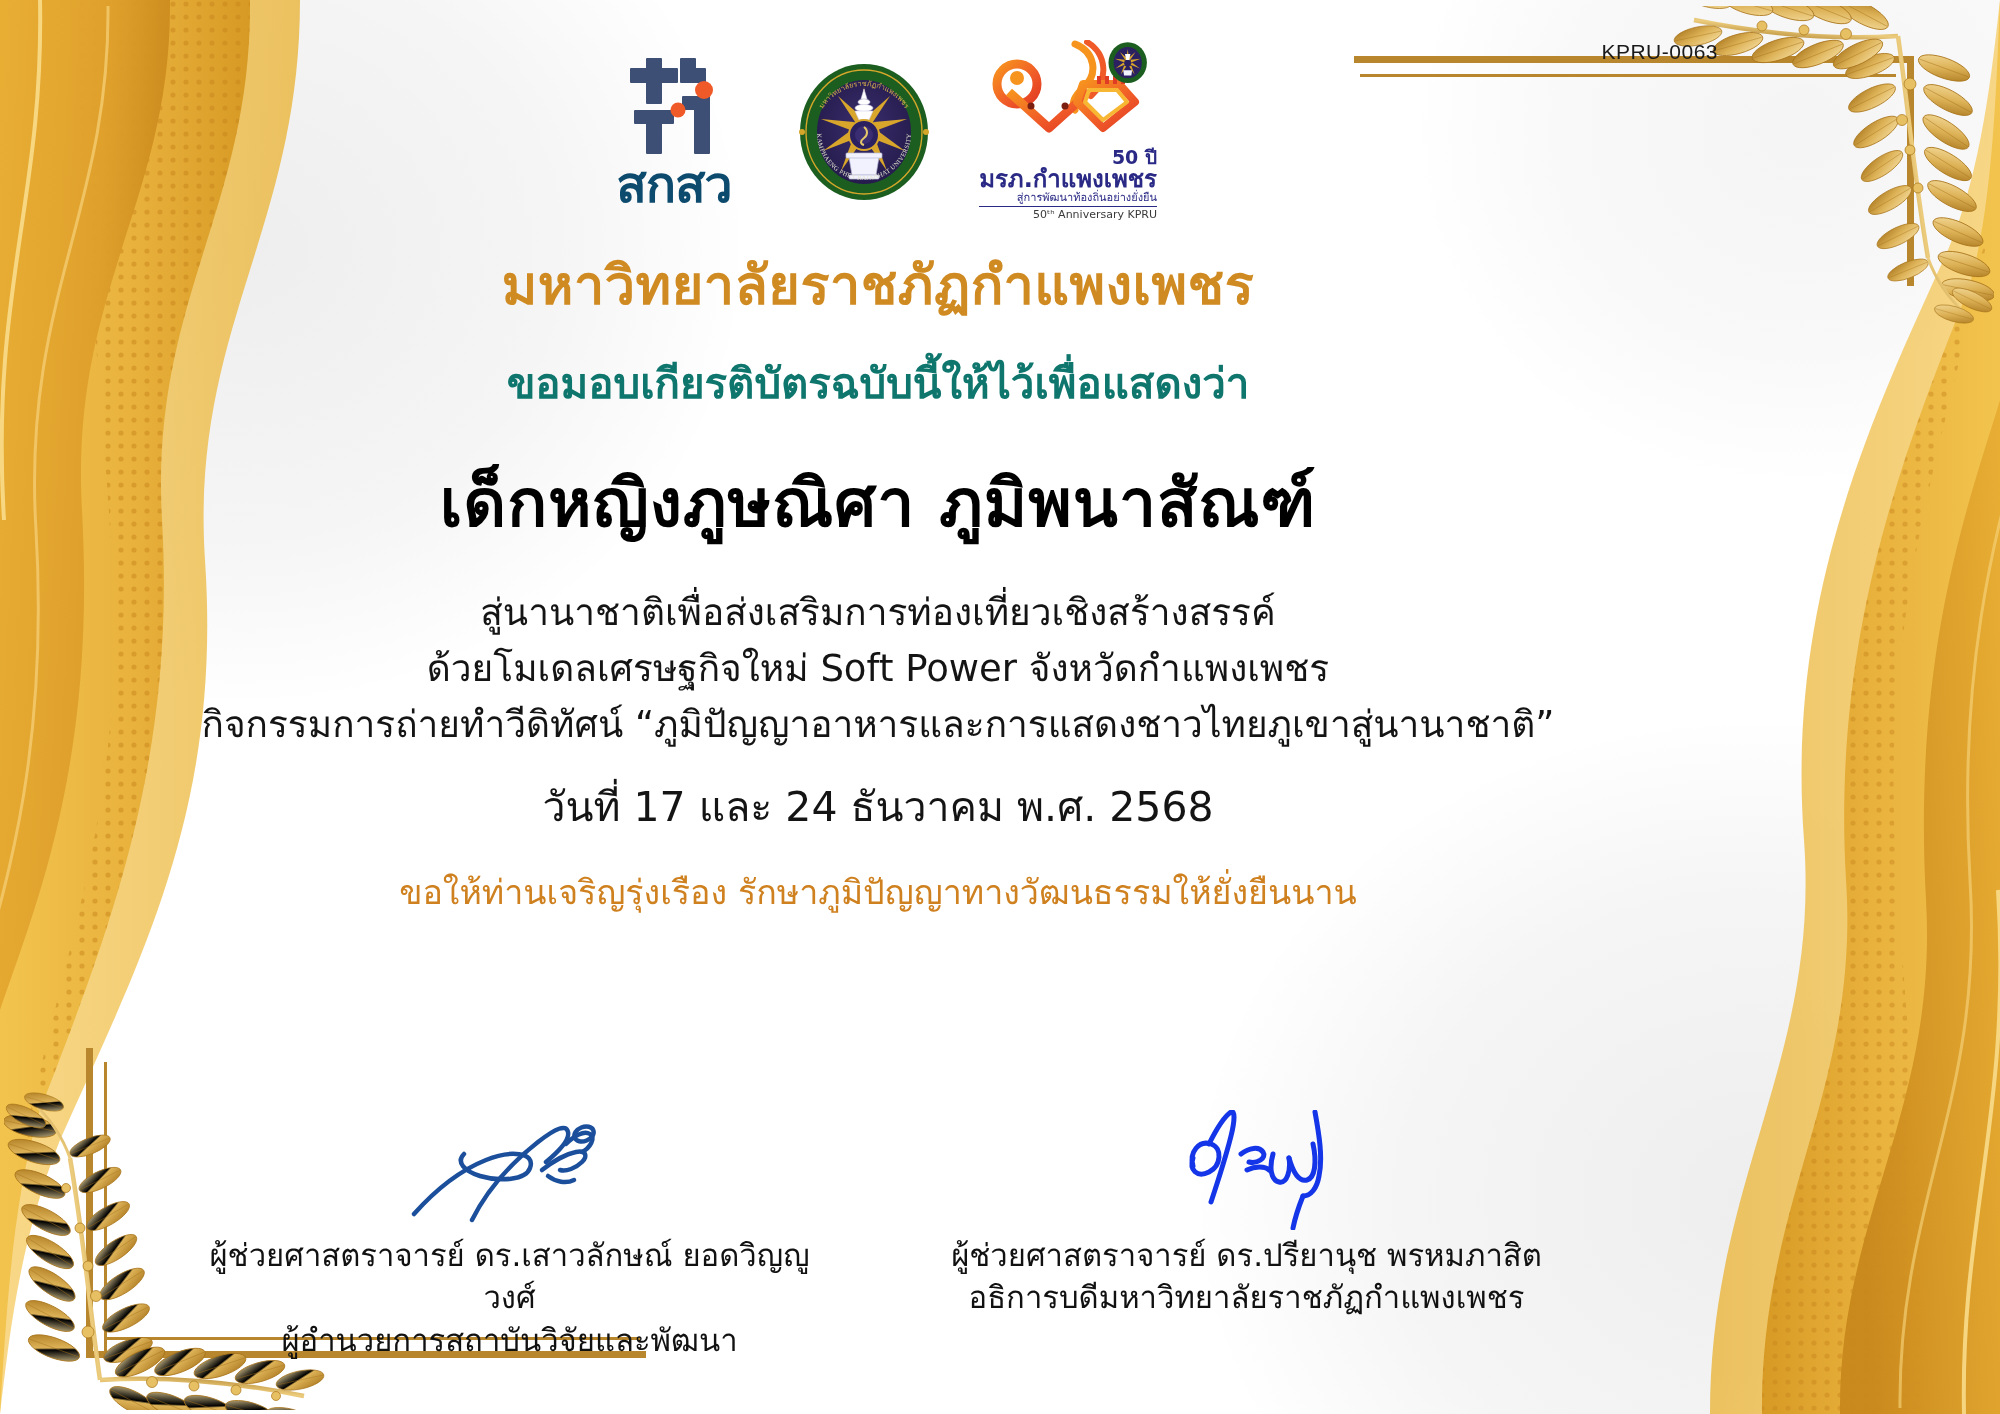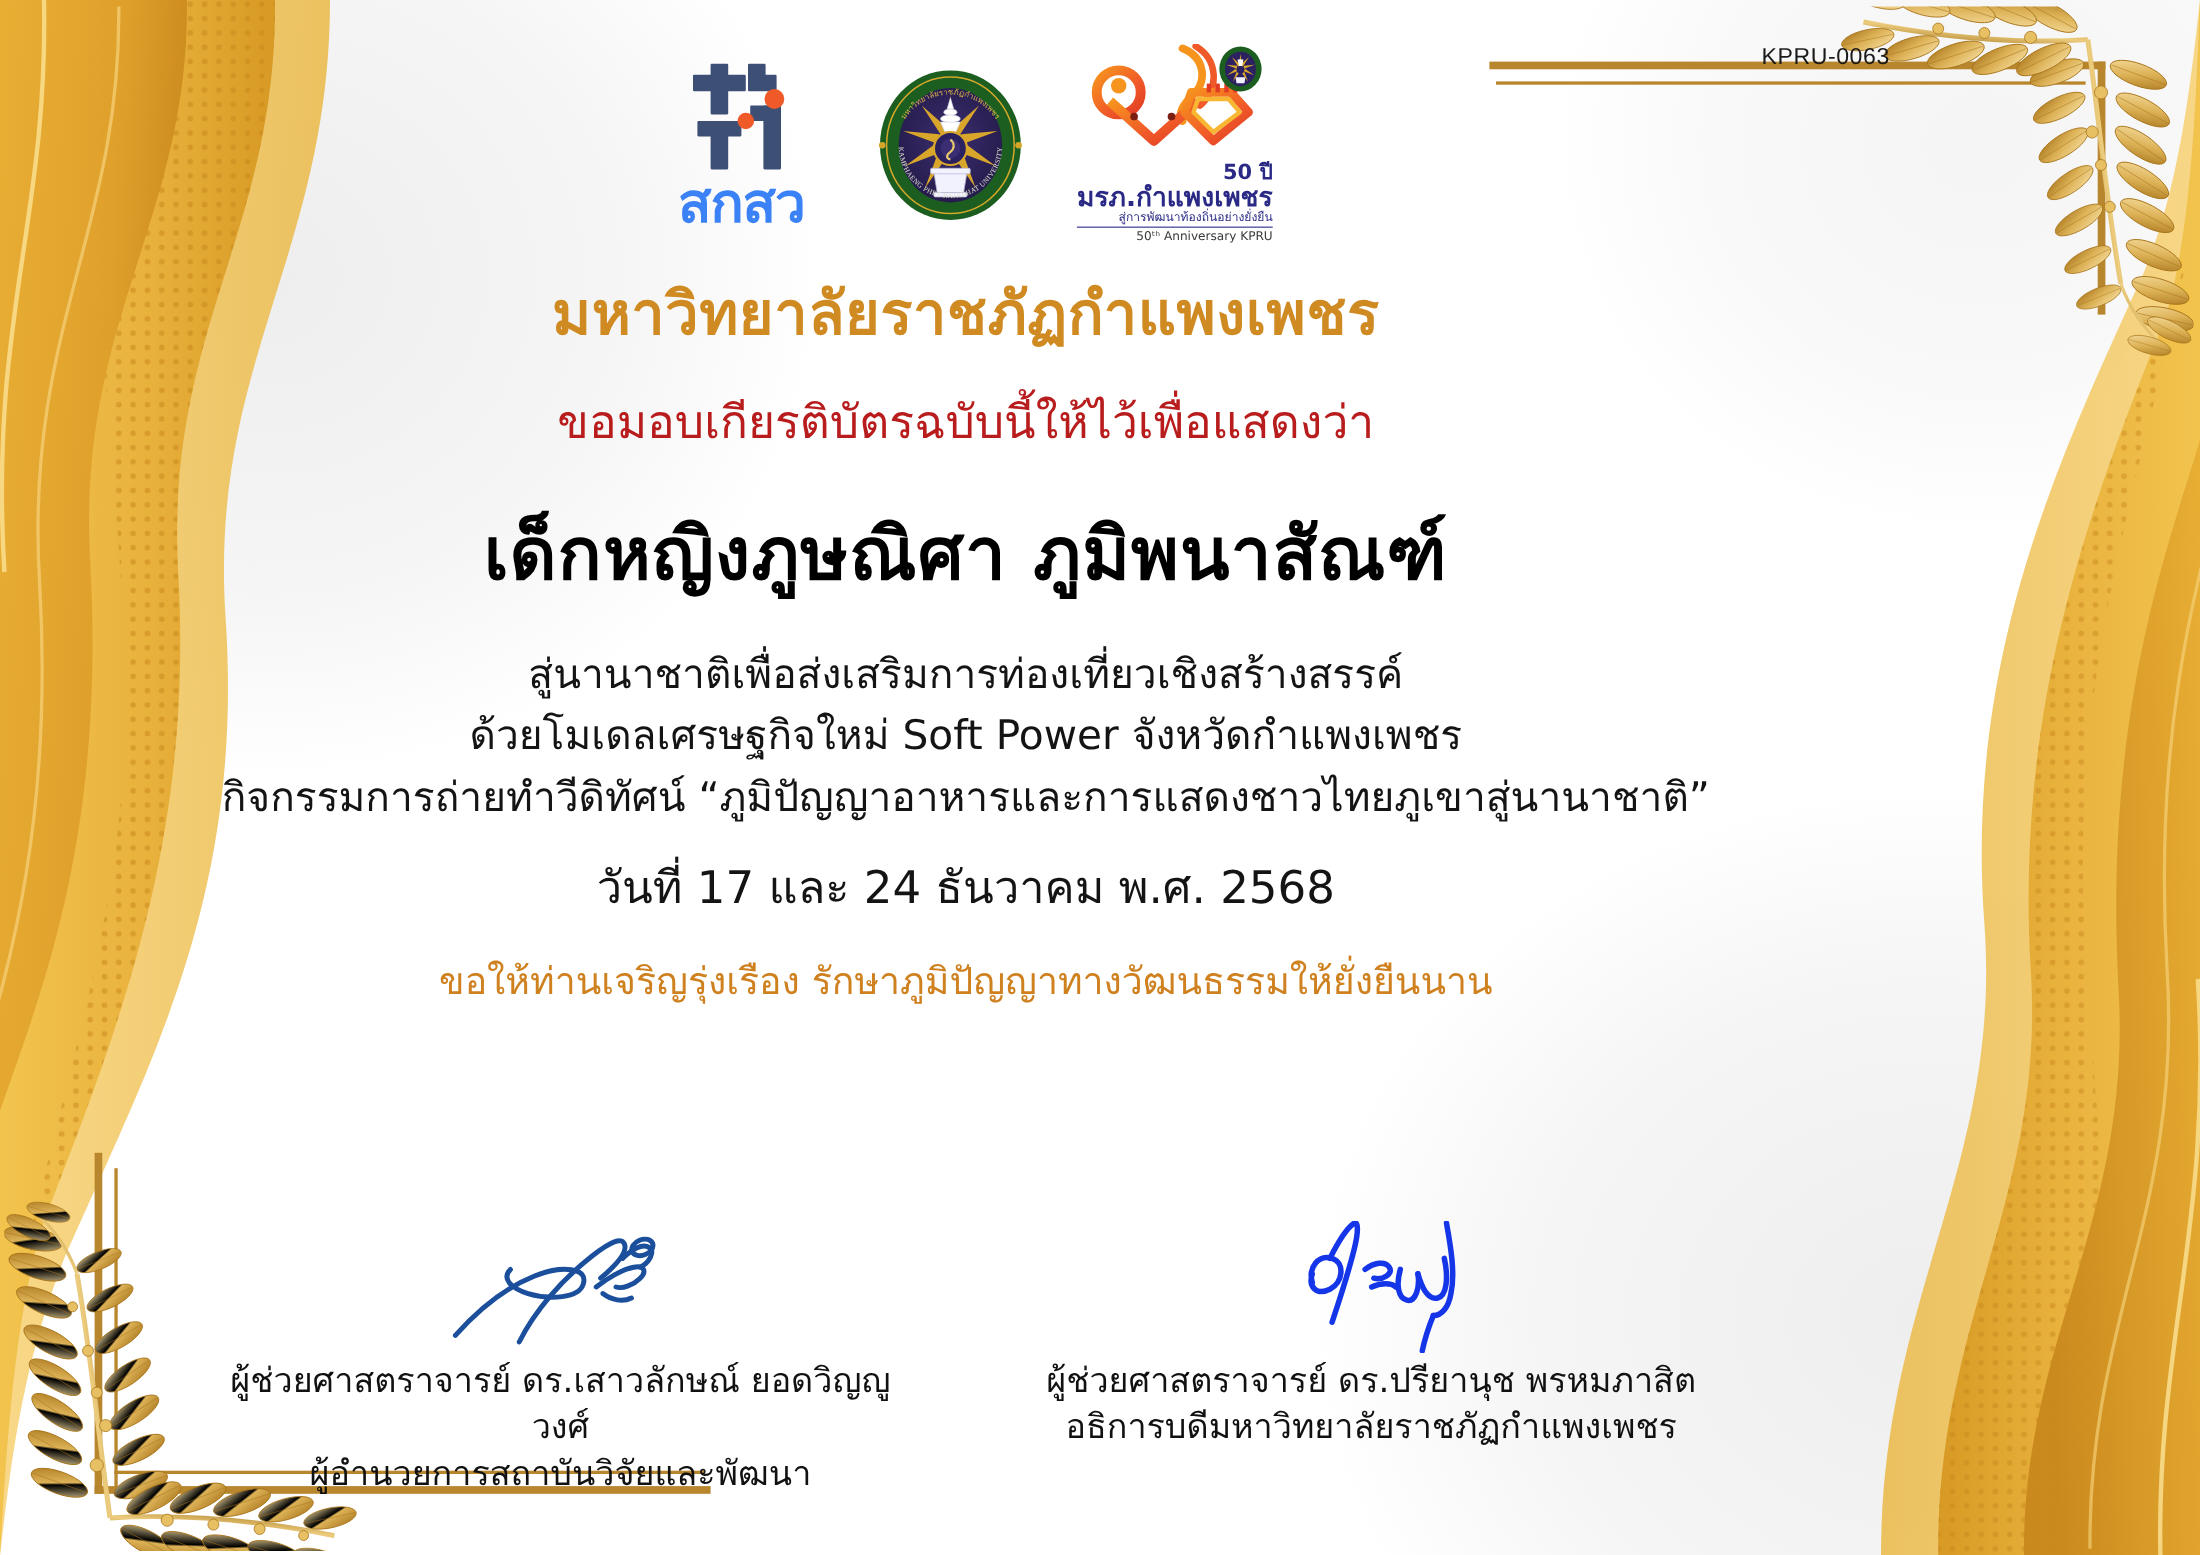--- a/index.html
+++ b/index.html
@@ -64,44 +64,44 @@
   
   .logos {
     display: flex; align-items: center; justify-content: center;
     gap: 46px; margin-top: 52px; height: 160px;
   }
   .logo { position: relative; }
 
   
   .logo-sksw { width: 150px; text-align: center; }
   .sksw-mark { width: 112px; height: 104px; margin: 0 auto; position: relative; }
-  .sksw-word { color: #3b82f6; font-size: 50px; font-weight: 700; line-height: .95; margin-top: 4px; letter-spacing: -1px;}
+  .sksw-word { color: #0c4a6e; font-size: 50px; font-weight: 700; line-height: .95; margin-top: 4px; letter-spacing: -1px;}
 
   
   .logo-seal { width: 138px; height: 138px; }
 
   
   .logo-50 { width: 178px; text-align: right; }
   .anniv-txt1 { color:#2a2a86; font-size: 19px; font-weight: 700; line-height: 1; }
   .anniv-txt2 { color:#2a2a86; font-size: 24px; font-weight: 700; line-height: 1.05; }
   .anniv-txt3 { color:#2a2a86; font-size: 11px; line-height: 1.1; border-bottom: 1.5px solid #2a2a86; padding-bottom: 2px; }
   .anniv-txt4 { color:#3a3a3a; font-size: 11px; line-height: 1.5; }
 
   .univ-name {
     margin-top: 30px;
     color: #d08a22;
     font-size: 54px;
     font-weight: 600;
     letter-spacing: .5px;
   }
   .award-line {
     margin-top: 22px;
-    color: #b91c1c;
+    color: #0f766e;
     font-size: 42px;
-    font-weight: 400;
+    font-weight: 700;
   }
   .recipient {
     margin-top: 34px;
     color: #000000;
     font-size: 66px;
     font-weight: 700;
     letter-spacing: 1px;
   }
   .body-lines { margin-top: 30px; }
   .body-line {

